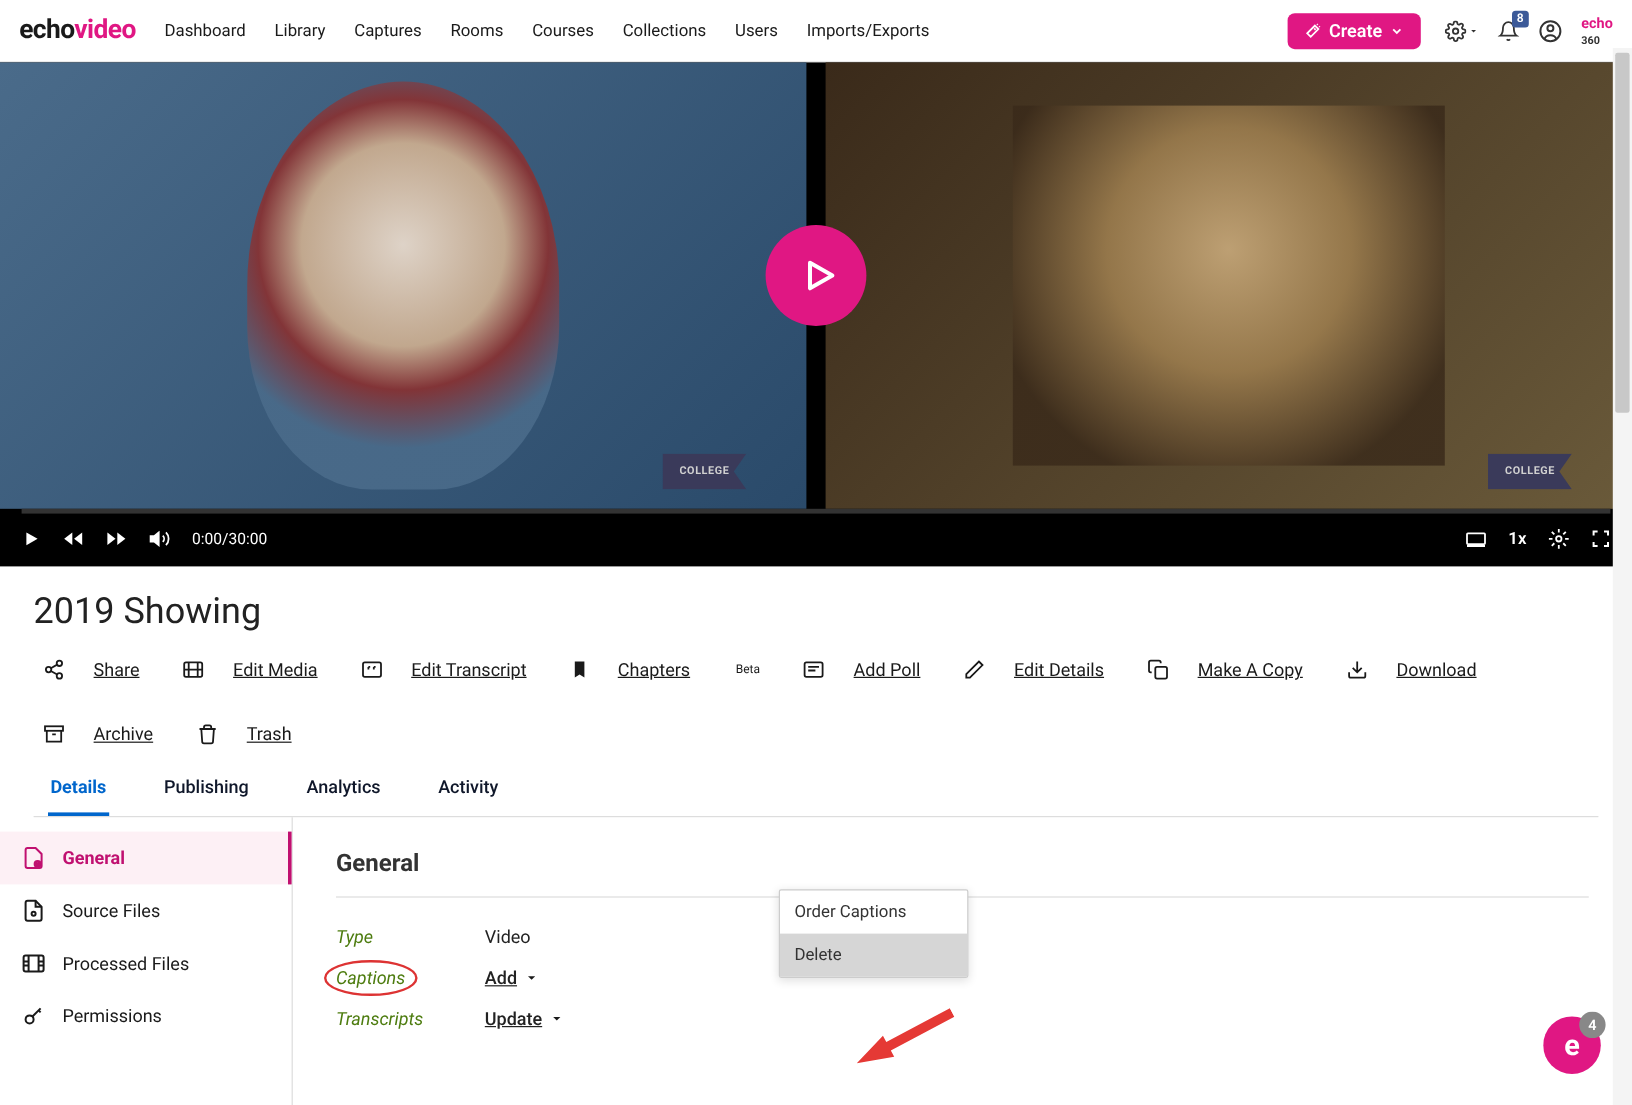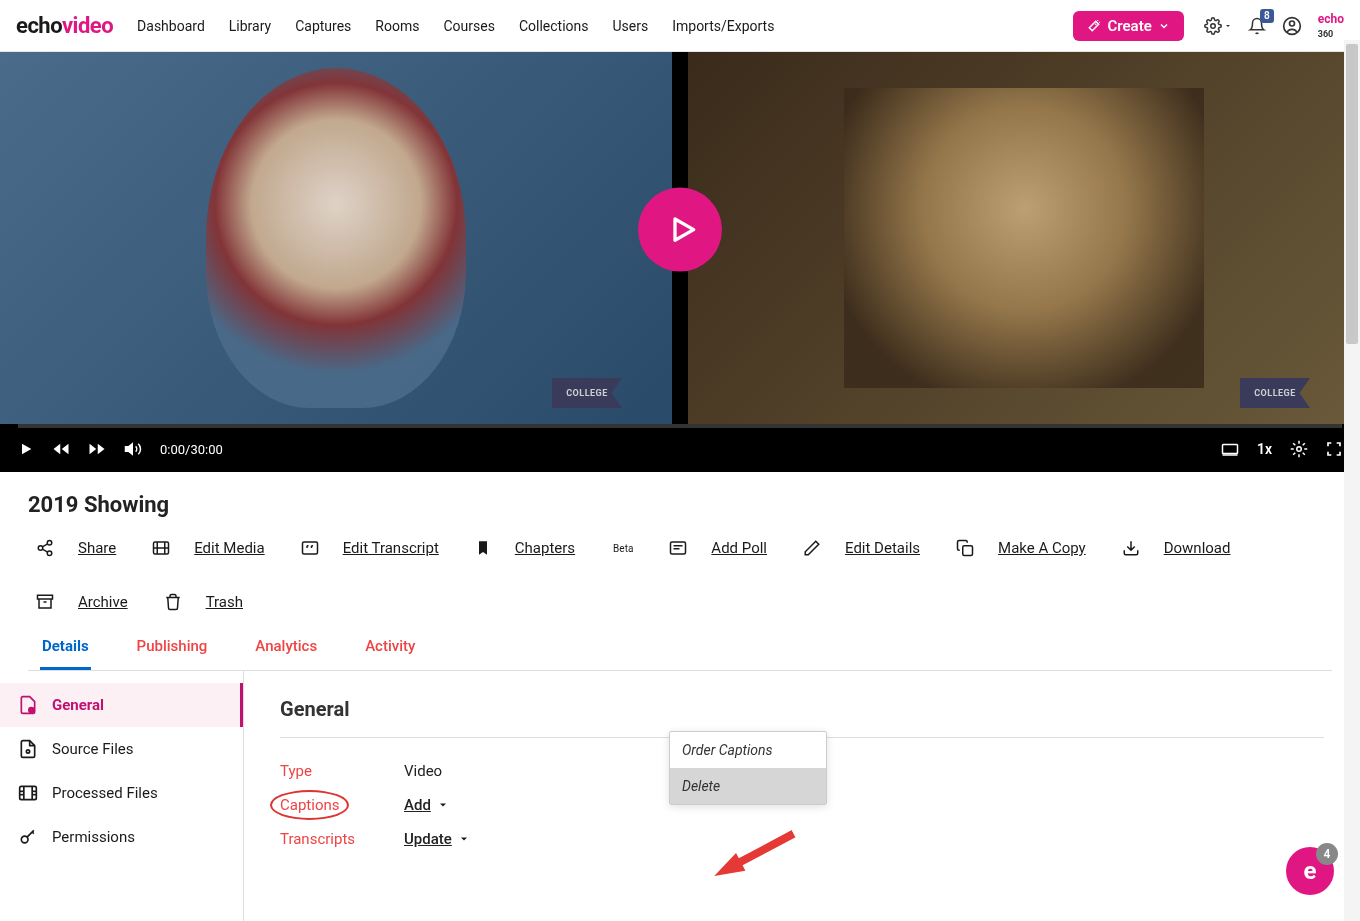--- a/index.html
+++ b/index.html
@@ -35,53 +35,53 @@
   .progress-bar::before { content:""; position:absolute; left:0; top:0; height:4px; width:0%; background:#e01783; }
 
   .controls { display: flex; align-items: center; padding: 6px 18px 14px; color: #fff; gap: 18px; }
   .ctrl-icon { cursor: pointer; display:flex; align-items:center;}
   .ctrl-time { font-size: 13px; color: #fff; }
   .controls-right { margin-left: auto; display: flex; align-items: center; gap: 18px; }
   .speed { font-size: 14px; font-weight: 600; }
 
   
   .content { padding: 20px 28px 0; }
-  .media-title { font-size: 22px; font-weight: 700; color: #222; margin-bottom: 22px; }
+  .media-title { font-size: 30px; font-weight: 400; color: #222; margin-bottom: 22px; }
 
   .action-row { display: flex; gap: 36px; flex-wrap: wrap; margin-bottom: 18px; padding-left:8px;}
   .action { display: flex; align-items: center; gap: 24px; cursor: pointer; color: #1a1a1a; }
   .action .label { text-decoration: underline; font-size: 15px; }
   .action .beta { font-size: 10px; text-decoration: none; vertical-align: super; margin-left:14px; }
 
   
   .tabs { display: flex; gap: 44px; border-bottom: 1px solid #ddd; padding-left: 12px; }
-  .tab { padding: 8px 2px 12px; font-size: 15px; color: #ef4444; cursor: pointer; font-weight:500; }
+  .tab { padding: 8px 2px 12px; font-size: 15px; color: #0f172a; cursor: pointer; font-weight:500; }
   .tab.active { color: #0066cc; font-weight: 700; border-bottom: 3px solid #0066cc; }
 
   
   .lower { display: flex; border-top: none; min-height: 300px;}
   .sidebar { width: 244px; border-right: 1px solid #ddd; padding-top: 12px; padding-bottom:12px; }
   .side-item { display: flex; align-items: center; gap: 14px; padding: 12px 18px; cursor: pointer; font-size: 15px; color: #1a1a1a; position:relative; }
   .side-item.active { background: #fdf0f5; color: #c01070; font-weight: 700; }
   .side-item.active::after { content:""; position:absolute; right:0; top:0; bottom:0; width:3px; background:#c01070; }
   .side-item svg { flex-shrink:0; }
   .side-item.active svg { stroke: #c01070; }
 
   .main-panel { flex: 1; padding: 26px 36px; position: relative; }
   .panel-title { font-size: 20px; font-weight: 700; color: #333; margin-bottom: 16px; }
   .panel-hr { border: none; border-top: 1px solid #ddd; margin-bottom: 16px; }
   .kv-row { display: flex; align-items: center; padding: 8px 0; font-size: 15px; }
-  .kv-key { width: 124px; color: #ef4444; }
+  .kv-key { width: 124px; color: #4d7c0f; font-style: italic; }
   .kv-val { color: #222; }
   .kv-val.link { text-decoration: underline; cursor: pointer; display:flex; align-items:center; gap:6px; font-weight:500;}
   .circled { position:relative; display:inline-block; }
   .circled::before { content:""; position:absolute; left:-10px; top:-6px; right:-10px; bottom:-6px; border:2px solid #d33; border-radius:50%; pointer-events:none;}
 
   
-  .popup { position: absolute; left: 425px; top: 60px; width: 158px; background: #fff; border: 1px solid #ccc; box-shadow: 0 2px 8px rgba(0,0,0,0.12); border-radius: 2px; z-index:10;font-style:italic;}
+  .popup { position: absolute; left: 405px; top: 60px; width: 158px; background: #fff; border: 1px solid #ccc; box-shadow: 0 2px 8px rgba(0,0,0,0.12); border-radius: 2px; z-index:10;}
   .popup-item { padding: 10px 12px; font-size: 14px; cursor: pointer; color:#333;}
   .popup-item.hl { background: #d6d6d6; }
 
   
   .arrow-annot { position: absolute; left: 468px; top: 168px; color: #e53935; transform: rotate(-28deg); z-index:9;}
 
   
   .float-help { position: fixed; right: 26px; bottom: 26px; width: 48px; height: 48px; border-radius: 50%; background: #e01783; color: #fff; font-size: 24px; font-weight: 700; display: flex; align-items: center; justify-content: center; cursor: pointer; }
   .float-help .count { position: absolute; top: -4px; right: -4px; width: 22px; height: 22px; border-radius: 50%; background: #888; color: #fff; font-size: 12px; display: flex; align-items: center; justify-content: center; font-weight:600;}
 

